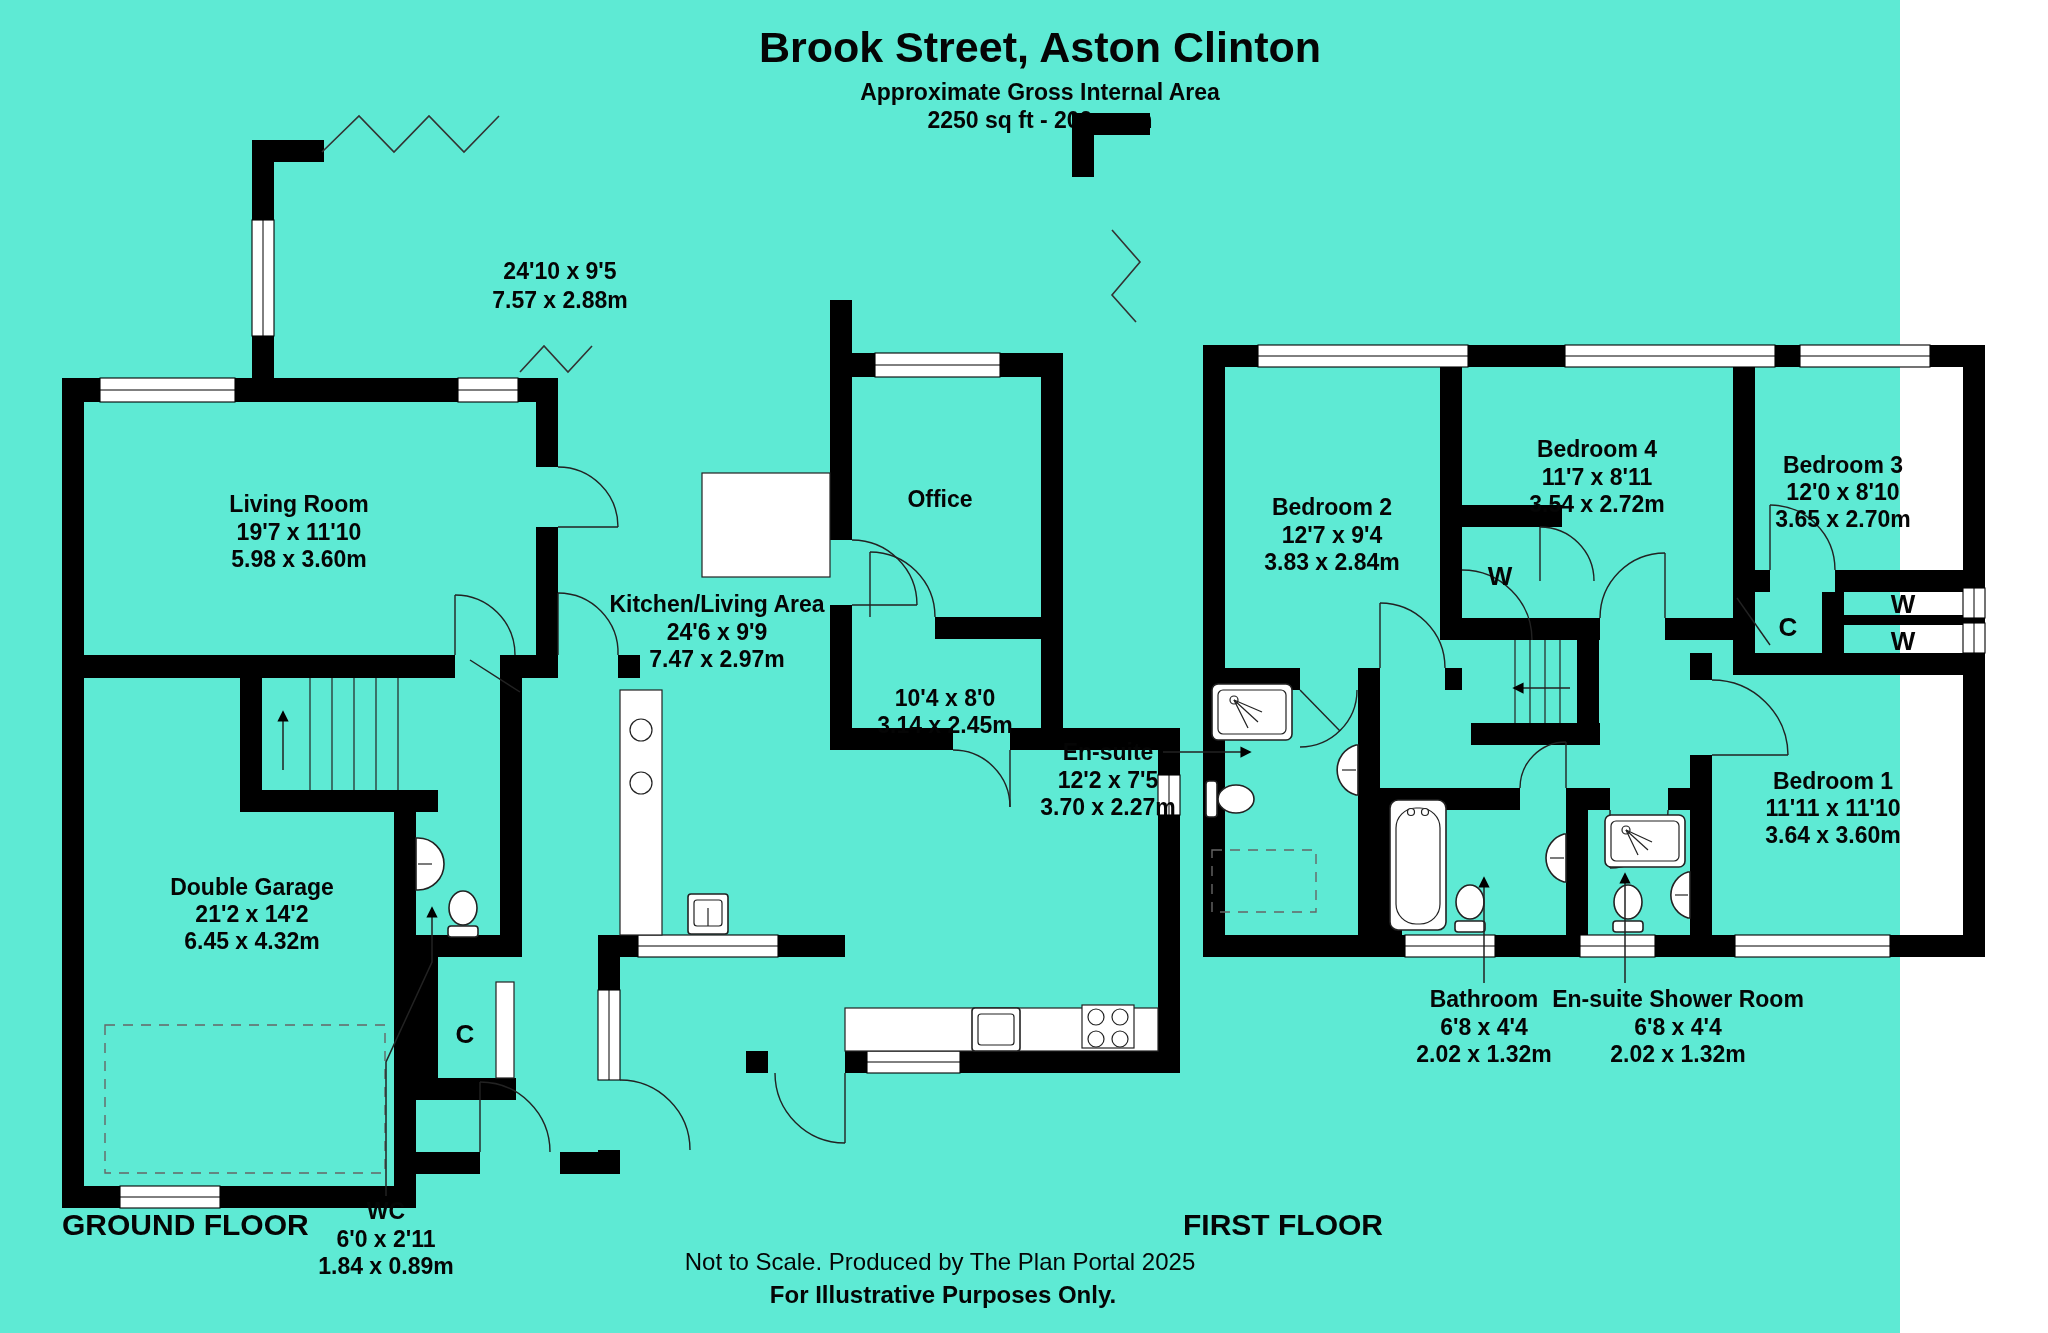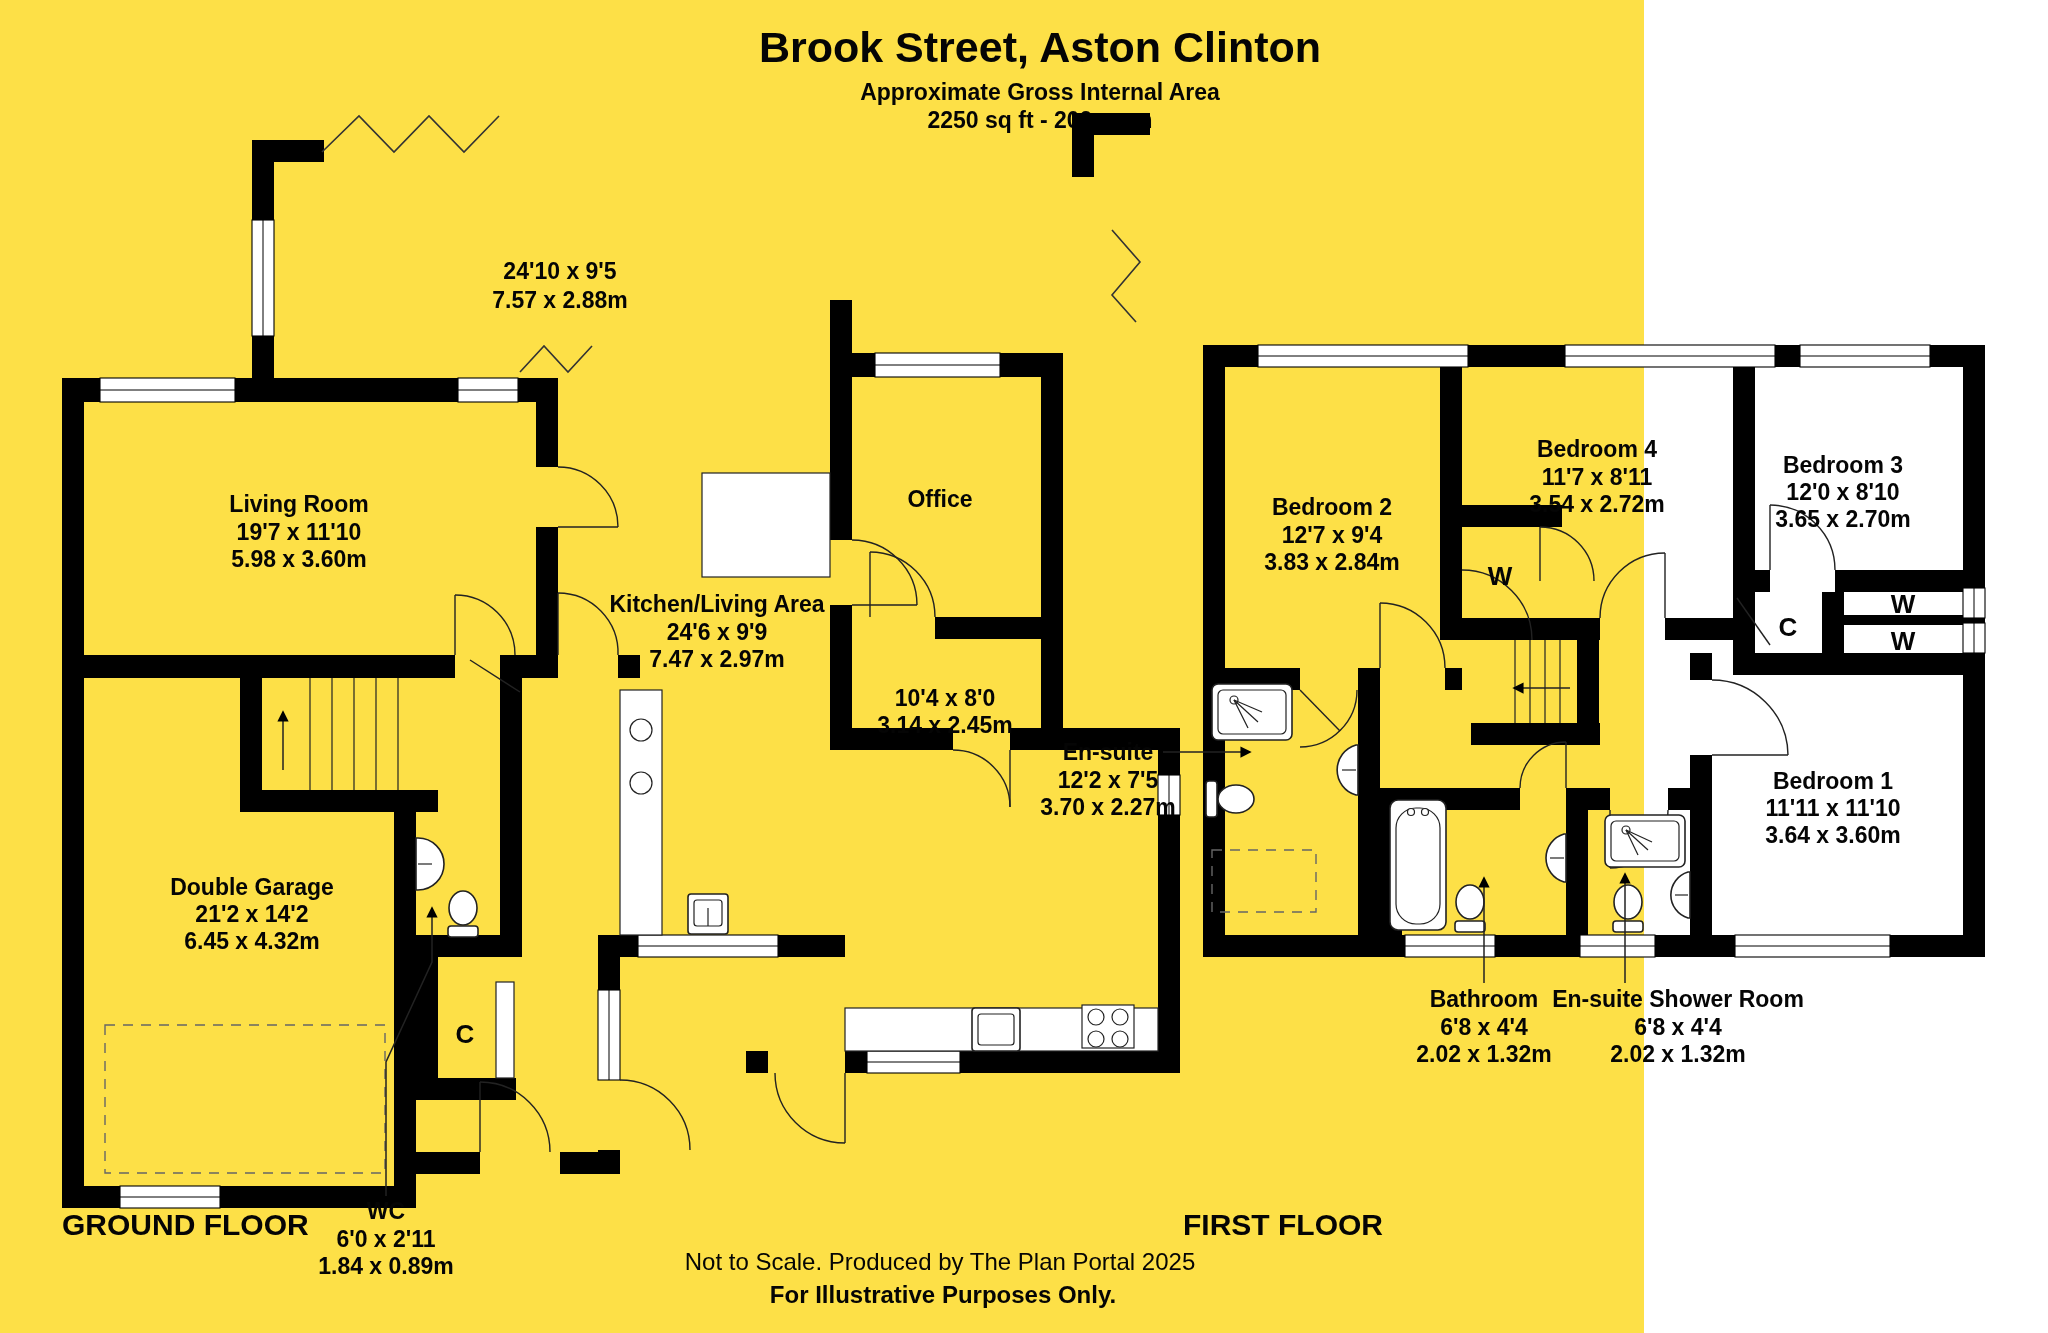--- a/index.html
+++ b/index.html
@@ -1,16 +1,16 @@
 <!DOCTYPE html>
 <html><head>
 <meta charset="utf-8">
 <style>
   html,body{margin:0;padding:0;background:#fff}
-  .page{width:1644px;height:1333px;position:relative;background:#fde047}
+  .page{width:1900px;height:1333px;position:relative;background:#5eead4}
   svg{display:block}
   .wall{fill:#000;stroke:none}
   .win{fill:#fff;stroke:#000;stroke-width:1.1}
   .winline{stroke:#000;stroke-width:1}
   .door{fill:none;stroke:#222;stroke-width:1.4}
   .fix{fill:#fff;stroke:#222;stroke-width:1.6}
   .fix2{fill:#fff;stroke:#222;stroke-width:1.2}
   .thin{fill:none;stroke:#222;stroke-width:1.2}
   .dash{fill:none;stroke:#666;stroke-width:1.4;stroke-dasharray:10 8}
   .zig{fill:none;stroke:#333;stroke-width:1.6}

